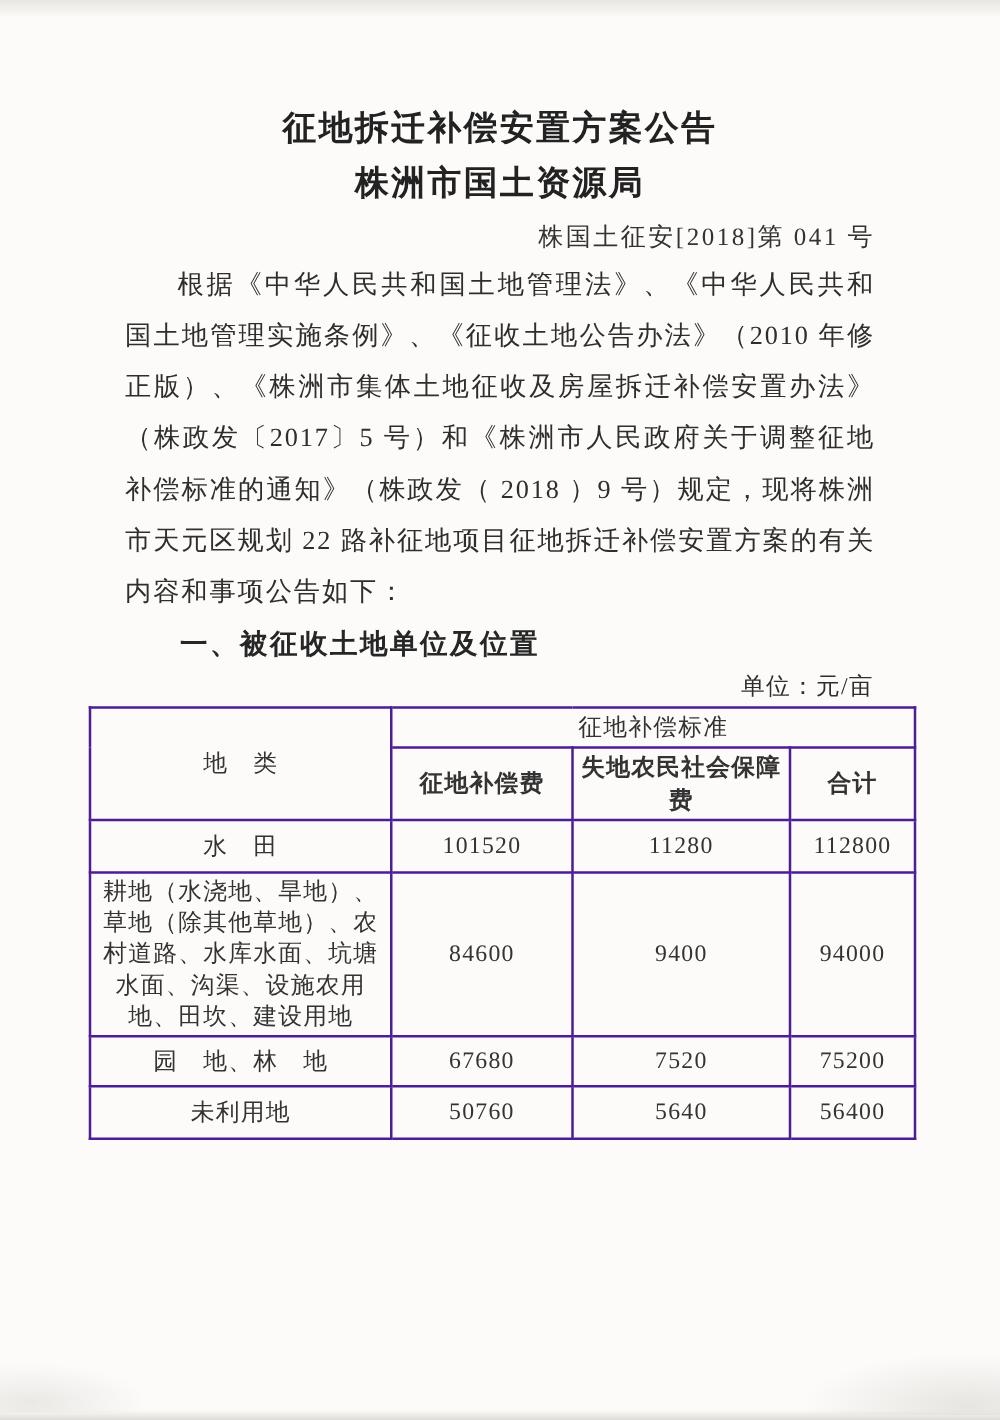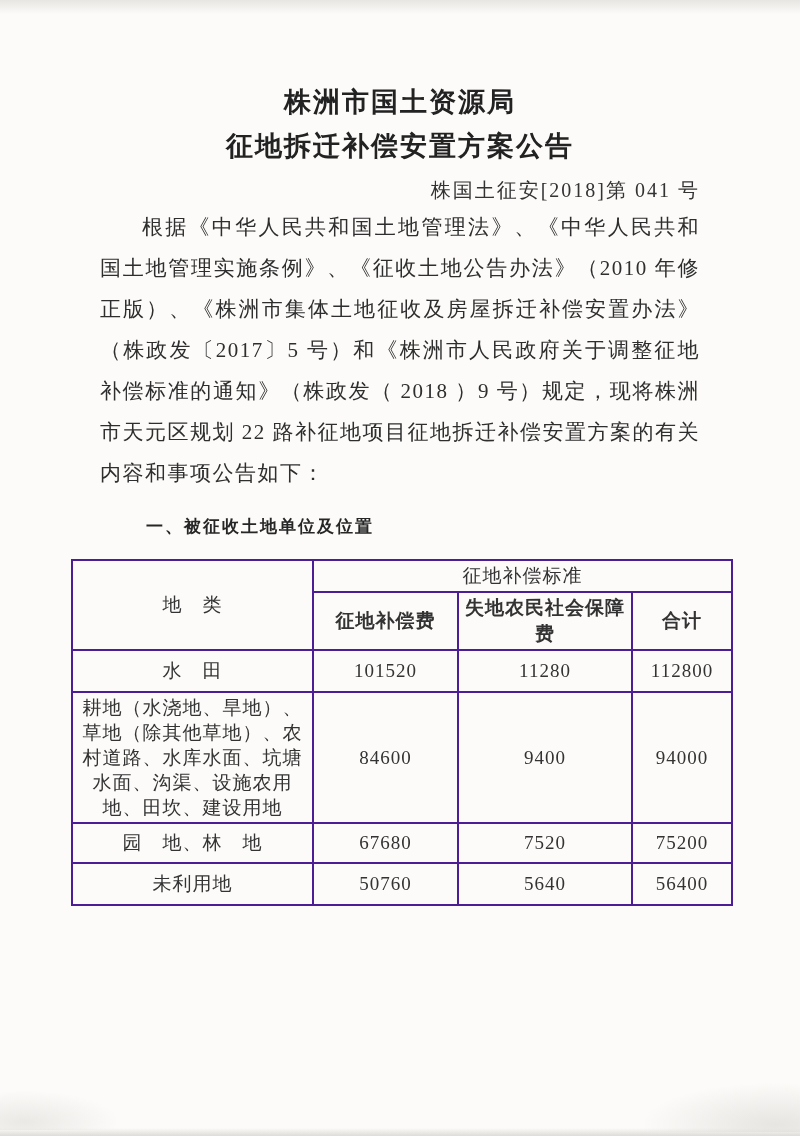--- a/index.html
+++ b/index.html
@@ -66,22 +66,22 @@
     margin: 0;
     margin-top: 3px;
     font-size: 21px;
     line-height: 41px;
     letter-spacing: 1.5px;
     text-align: justify;
     text-indent: 2em;
     color: #2e2e2e;
   }
   .section-heading {
-    margin: 12px;
-    font-size: 17px;
+    margin: 0;
+    font-size: 22px;
     font-weight: bold;
     line-height: 41px;
     letter-spacing: 2px;
     text-indent: 2em;
     color: #262626;
   }
   .table-area {
     margin-left: -29px;
     width: 660px;
     margin-top: 2px;
@@ -128,30 +128,31 @@
   tr.row-weiliyong { height: 42px; }
 </style>
 </head>
 <body>
 
 <div class="page">
   <div class="scan-edge-top"></div>
 
   <div class="content">
 
+    <h1 class="title-line">征地拆迁补偿安置方案公告</h1>
     <h1 class="title-line">株洲市国土资源局</h1>
-    <h1 class="title-line">征地拆迁补偿安置方案公告</h1>
     <div class="doc-number">株国土征安[2018]第 041 号</div>
 
     <p class="body-text">根据《中华人民共和国土地管理法》、《中华人民共和国土地管理实施条例》、《征收土地公告办法》（2010 年修正版）、《株洲市集体土地征收及房屋拆迁补偿安置办法》（株政发〔2017〕5 号）和《株洲市人民政府关于调整征地补偿标准的通知》（株政发（ 2018 ）9 号）规定，现将株洲市天元区规划 22 路补征地项目征地拆迁补偿安置方案的有关内容和事项公告如下：</p>
 
     <p class="section-heading">一、被征收土地单位及位置</p>
 
 
     <div class="table-area">
+      <div class="unit-note">单位：元/亩</div>
 
       <table class="comp-table">
         <colgroup>
           <col style="width:241px">
           <col style="width:145px">
           <col style="width:174px">
           <col style="width:100px">
         </colgroup>
         <tbody>
           <tr class="hrow1">

